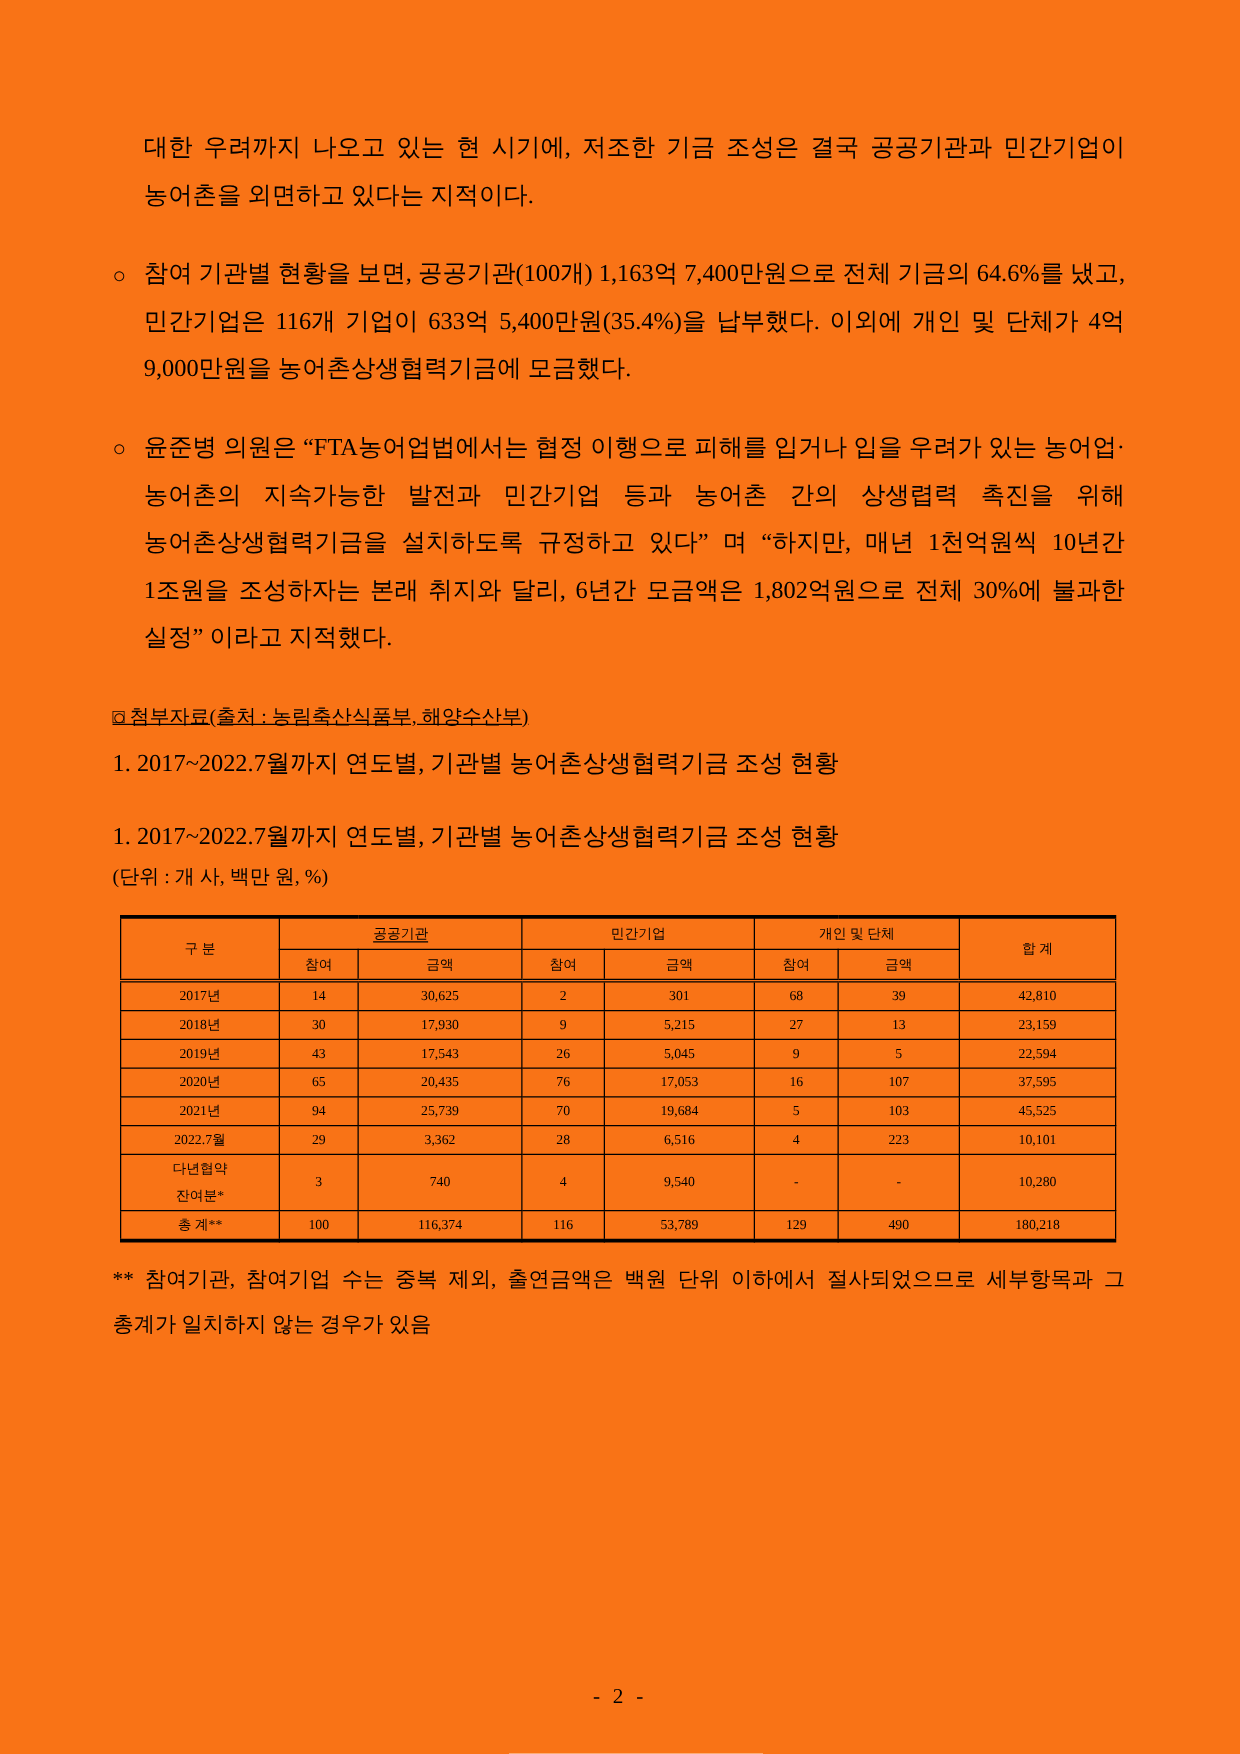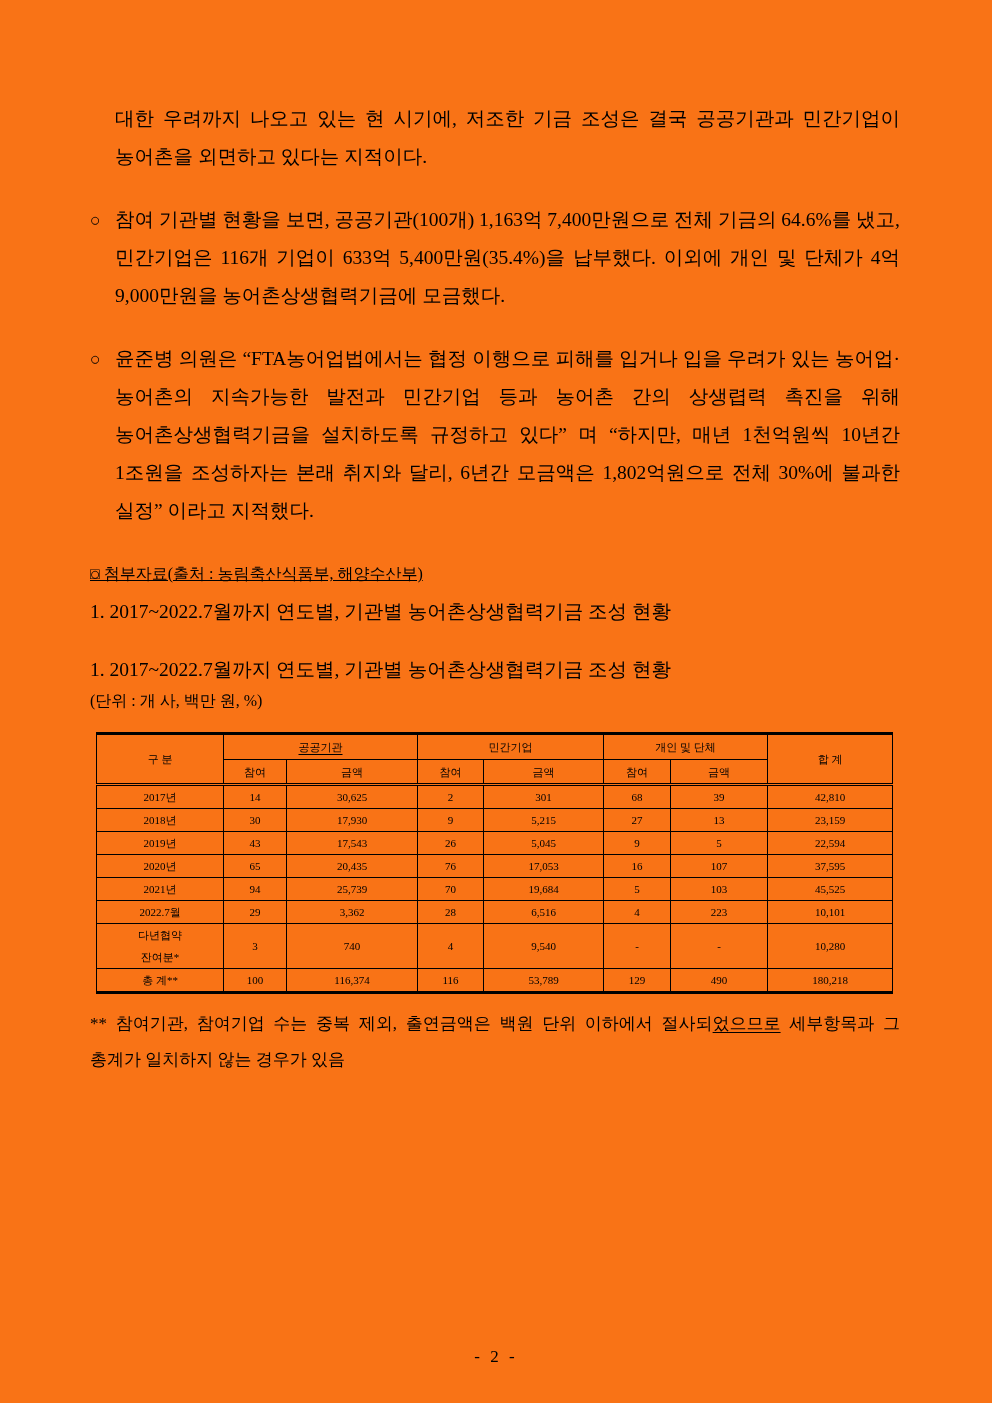--- a/index.html
+++ b/index.html
@@ -27,21 +27,21 @@
     padding:0 2px; font-weight:normal; line-height:22px;
   }
   table.fund thead tr.grouphead th { height:24px; }
   table.fund thead tr.subhead th { height:23px; border-bottom:3px double #000;font-family:Liberation Serif, serif; }
   table.fund thead th.spanboth { border-bottom:3px double #000; }
   table.fund thead th.ul span { text-decoration:underline; text-underline-offset:3px; }
   table.fund tbody td { height:22px; }
   table.fund tbody td.rowlabel { white-space:pre-line; }
   .footnotes { font-size:17px; line-height:36px; margin-top:12px; text-align:justify; word-break:keep-all; }
   .footnotes .fn { margin:0; }
-  .fn-underline { text-decoration:underline; text-underline-offset:3px; }
+  .fn-underline { text-underline-offset:3px; }
   .page-number {
     position:absolute; bottom:36px; left:0; right:0; text-align:center;
     font-size:17px; letter-spacing:3px;
   }
 </style>
 </head>
 <body>
 
 <div class="page">
 

